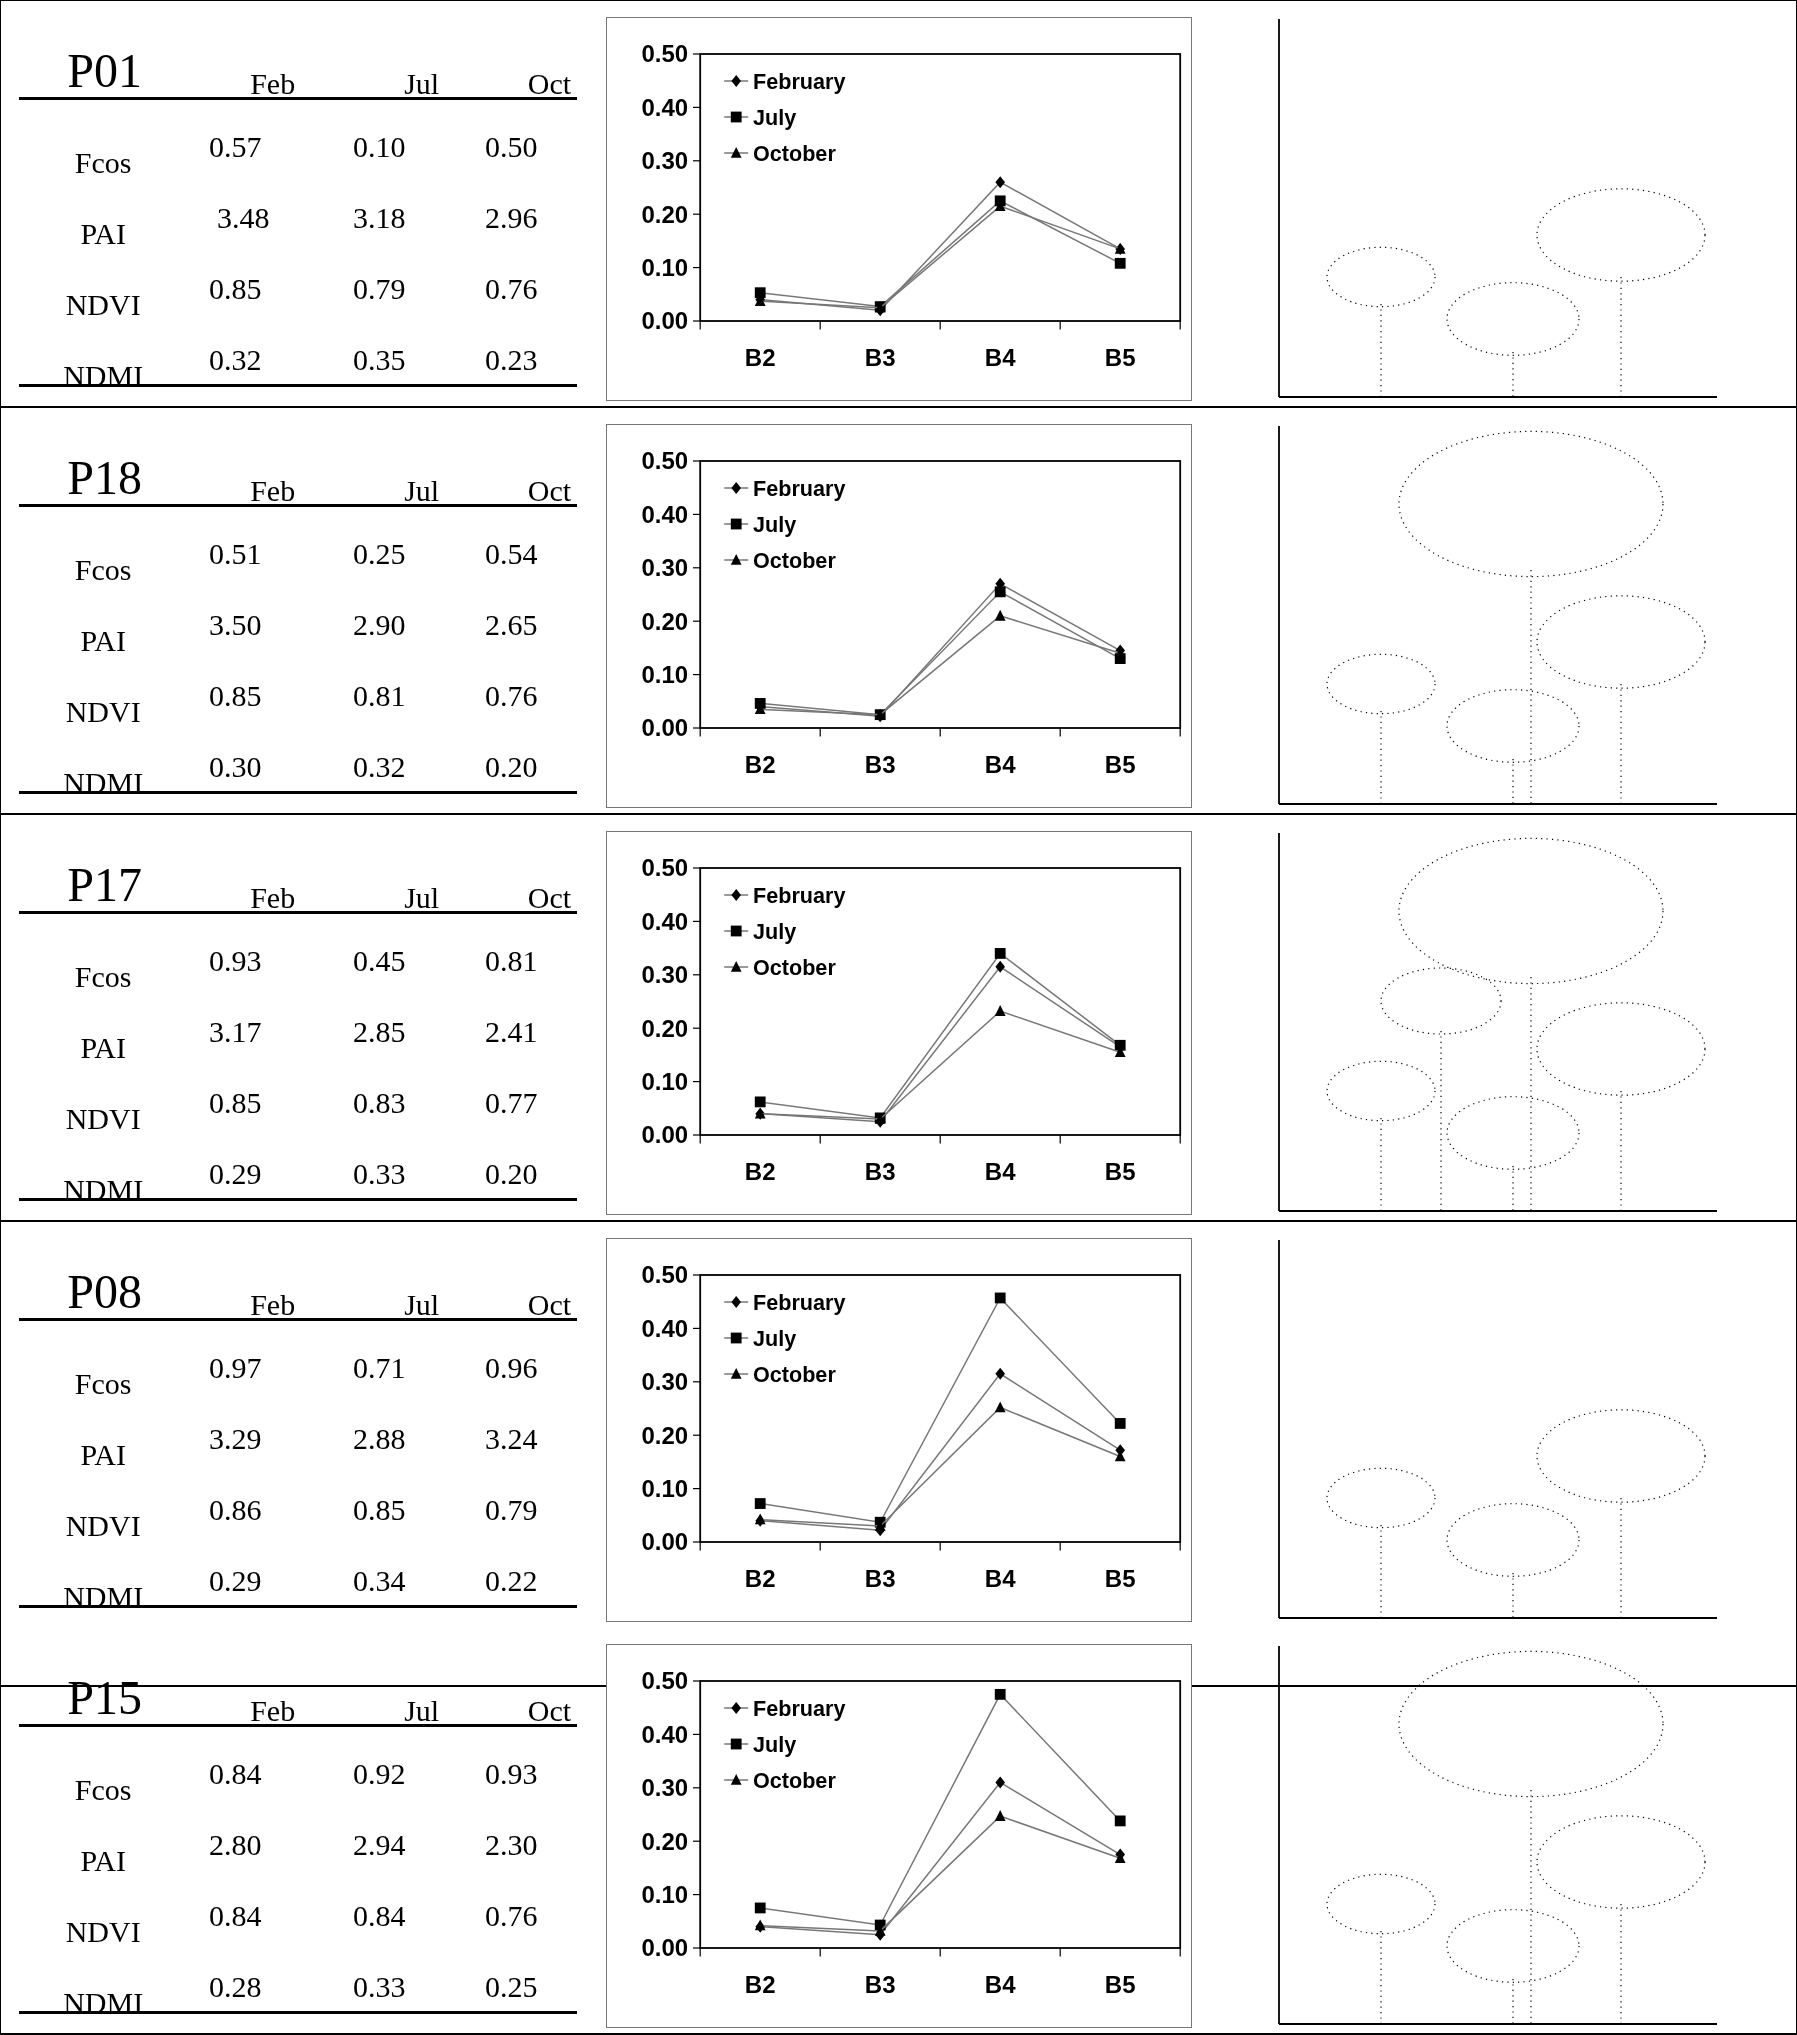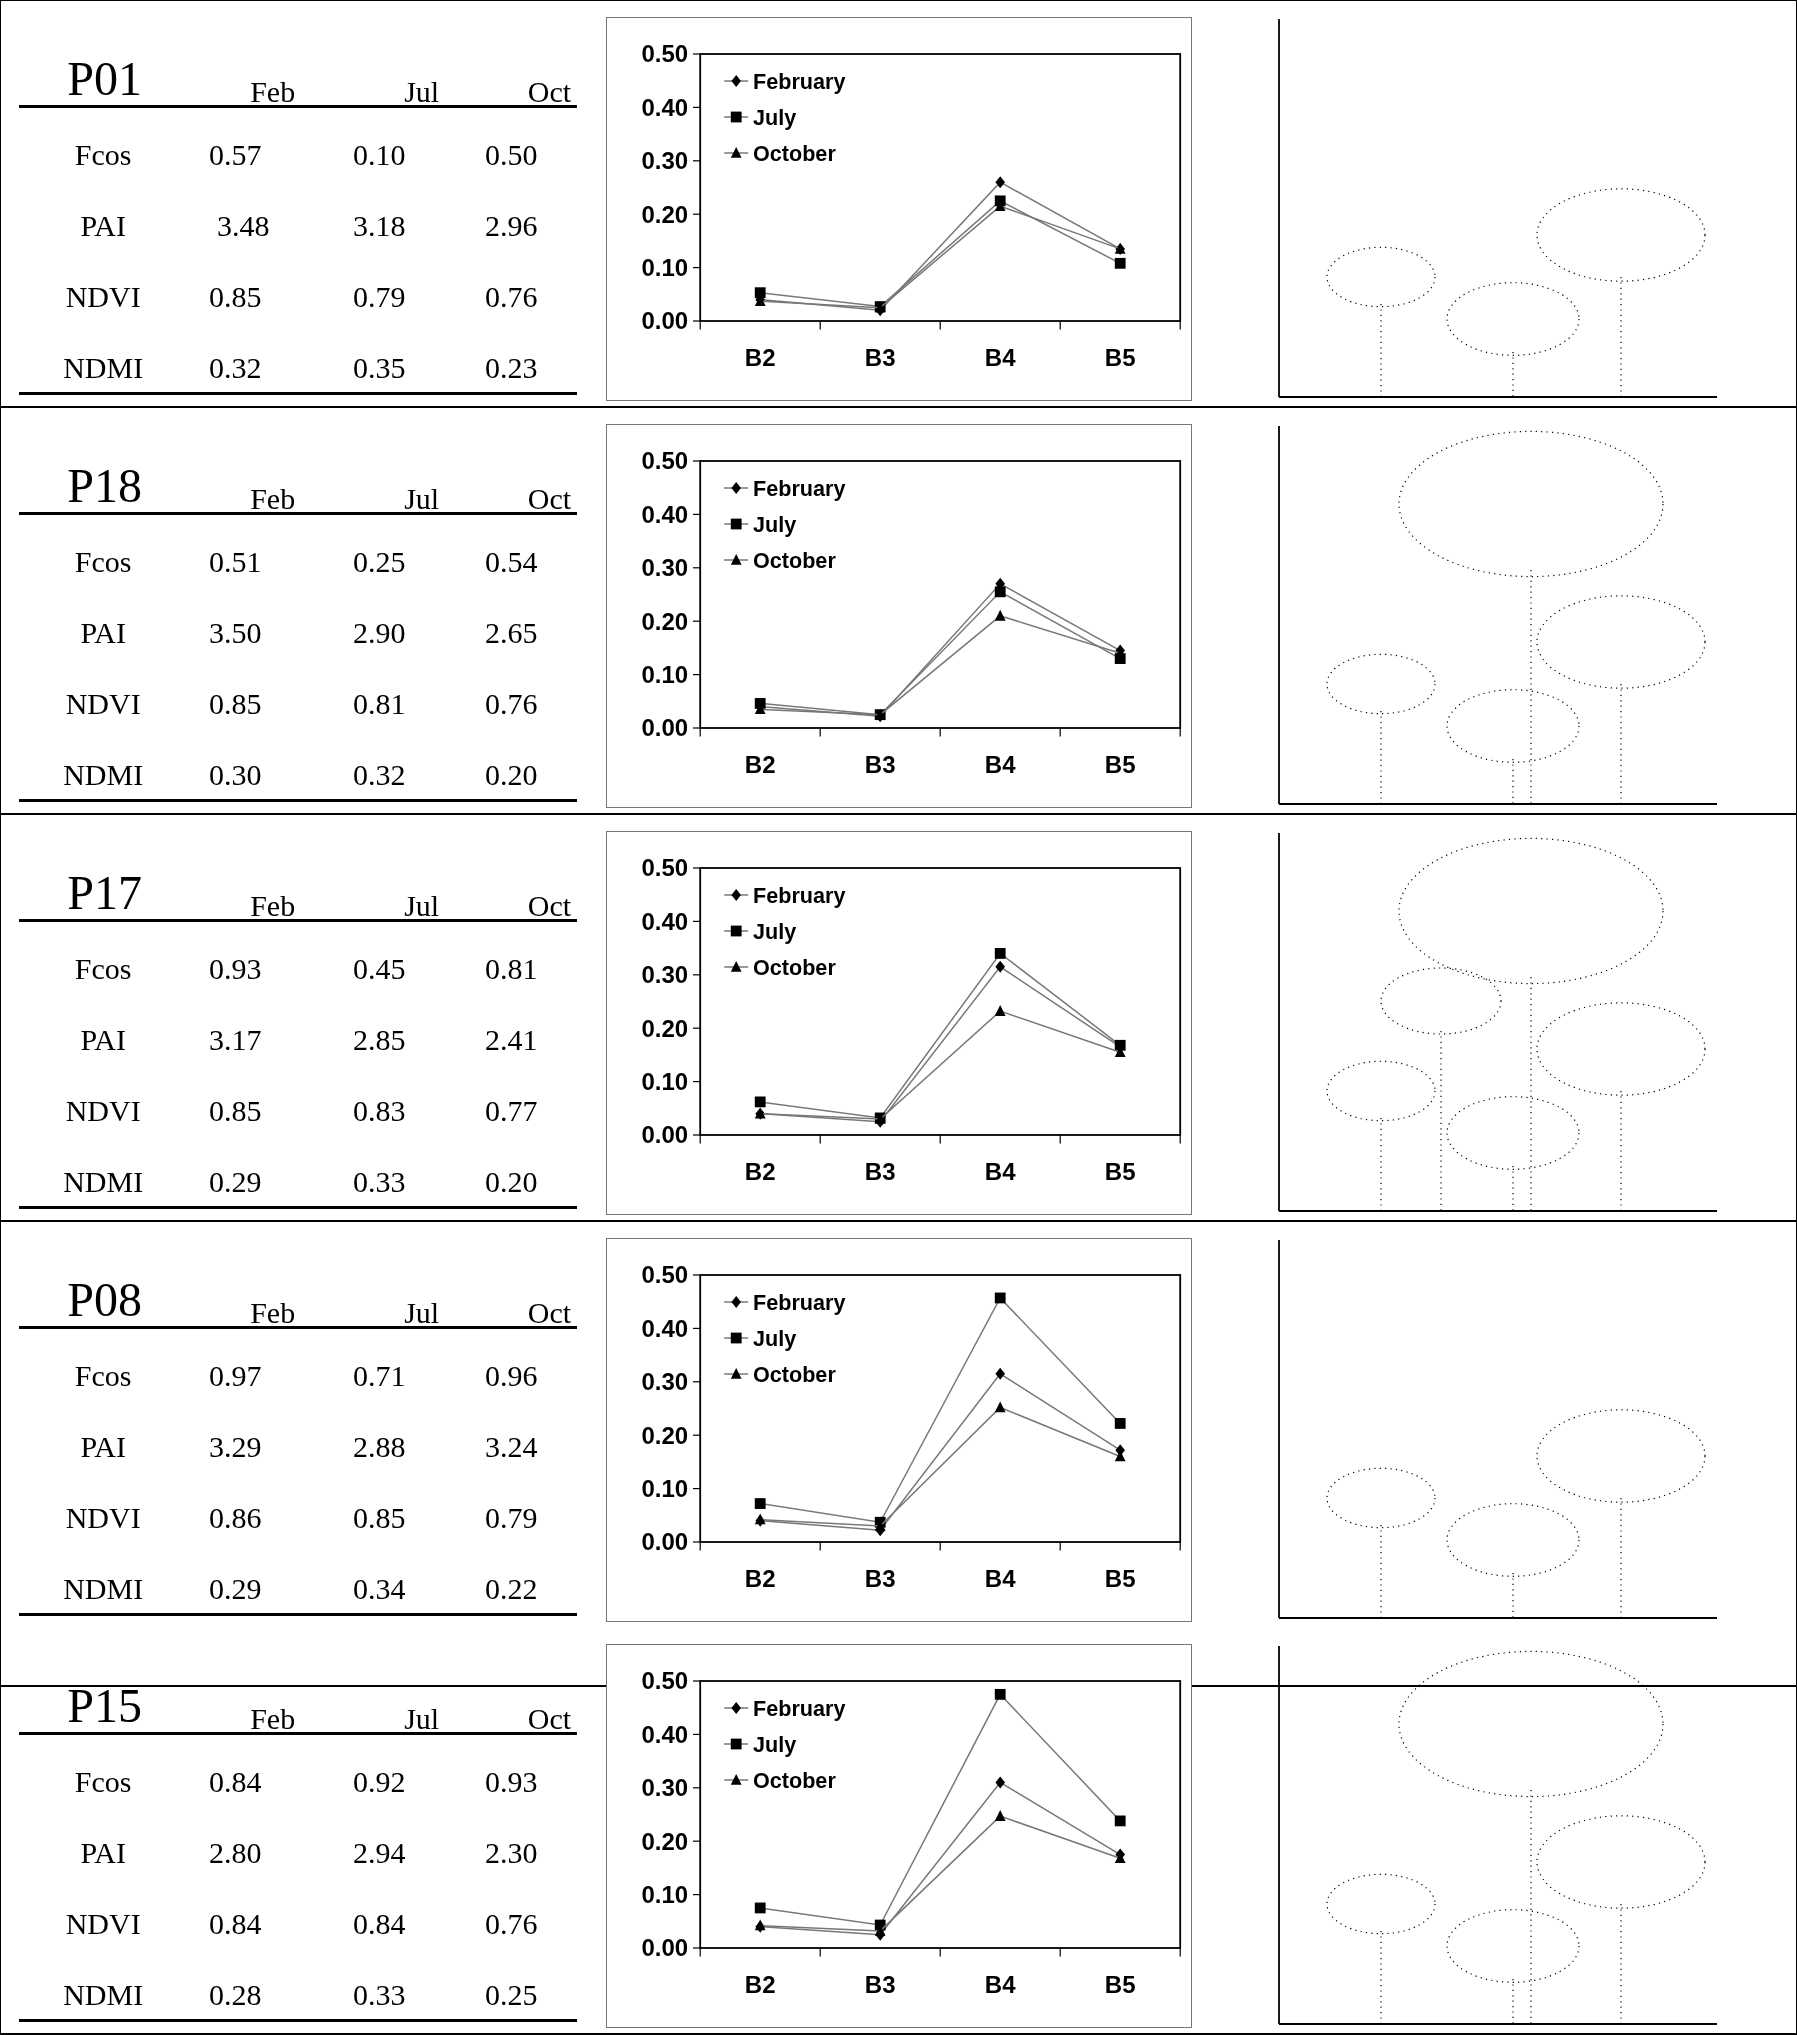--- a/index.html
+++ b/index.html
@@ -1,24 +1,24 @@
 <!DOCTYPE html>
 <html style="font-size:9.6px"><head>
 <meta charset="utf-8">
 <style>
   html,body{margin:0;padding:0;background:#fff;}
   body{width:1798px;height:2035px;position:relative;font-family:"Liberation Serif",serif;color:#000;}
   .frame{position:absolute;left:0;top:0;width:1795px;height:2033px;border:1.2px solid #000;}
   .row{position:absolute;left:1.2px;width:1795px;border-bottom:2.4px solid #000;box-sizing:border-box;}
-  .tbl{position:absolute;left:18px;top:36px;width:558px;margin-top:8px;}
+  .tbl{position:absolute;left:18px;top:36px;width:558px;}
   .tbl .hdr{position:relative;height:60px;border-bottom:3px solid #000;}
   .tbl .pid{position:absolute;left:48px;top:6px;font-size:48px;}
   .tbl .col{position:absolute;top:30px;font-size:30px;width:120px;text-align:right;}
   .tbl .r{position:relative;height:71px;}
-  .tbl .r .lbl{position:absolute;left:24px;width:120px;text-align:center;font-size:30px;top:30px;}
+  .tbl .r .lbl{position:absolute;left:24px;width:120px;text-align:center;font-size:30px;top:46px;}
   .tbl .r .v{position:absolute;width:120px;text-align:center;font-size:30px;top:30px;}
   .tbl .bot{border-bottom:3px solid #000;}
   .chartbox{position:absolute;left:605px;top:15.6px;width:586px;height:384px;border:1.8px solid #777;box-sizing:border-box;background:#fff;}
   .chartbox svg{position:absolute;left:0;top:0;}
   .lidar{position:absolute;left:1260px;top:6px;width:504px;height:396px;}
 </style>
 </head>
 <body>
 
 <div class="frame"></div>

